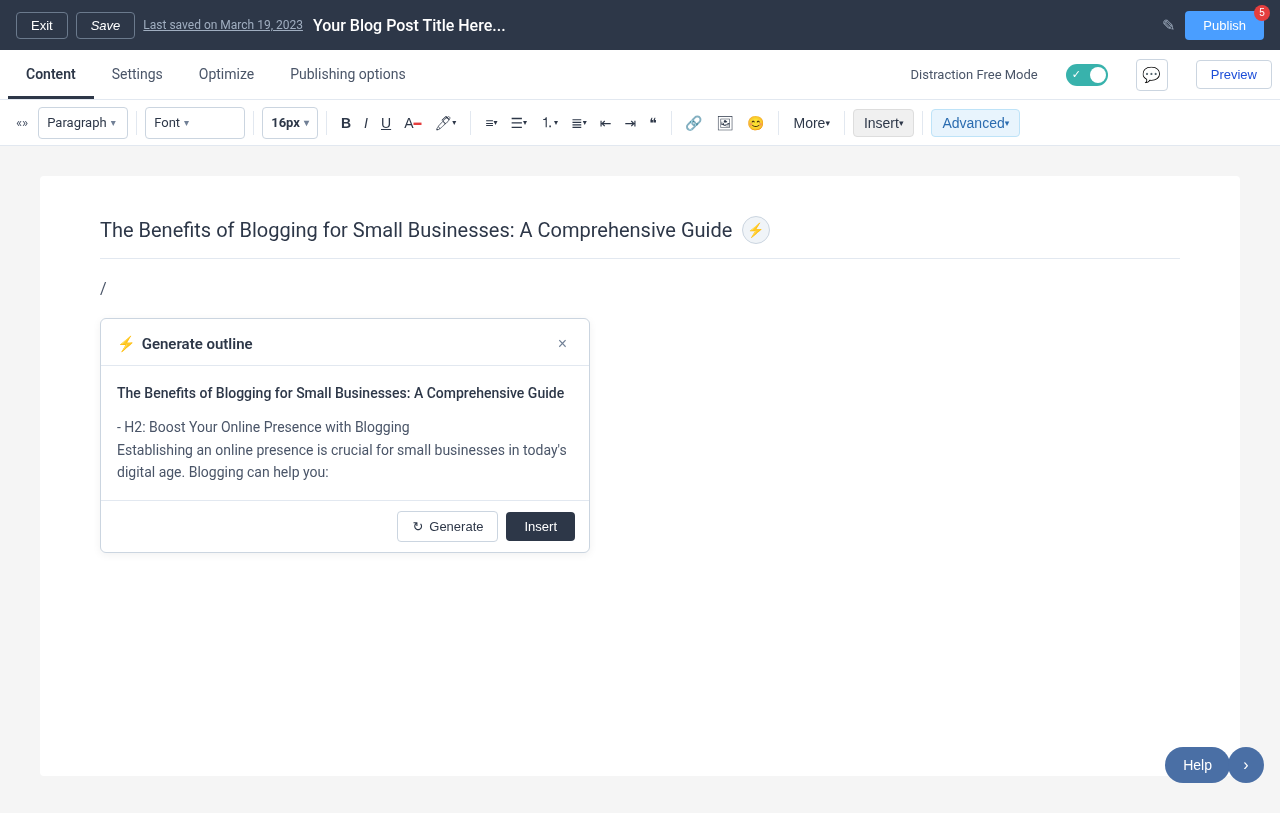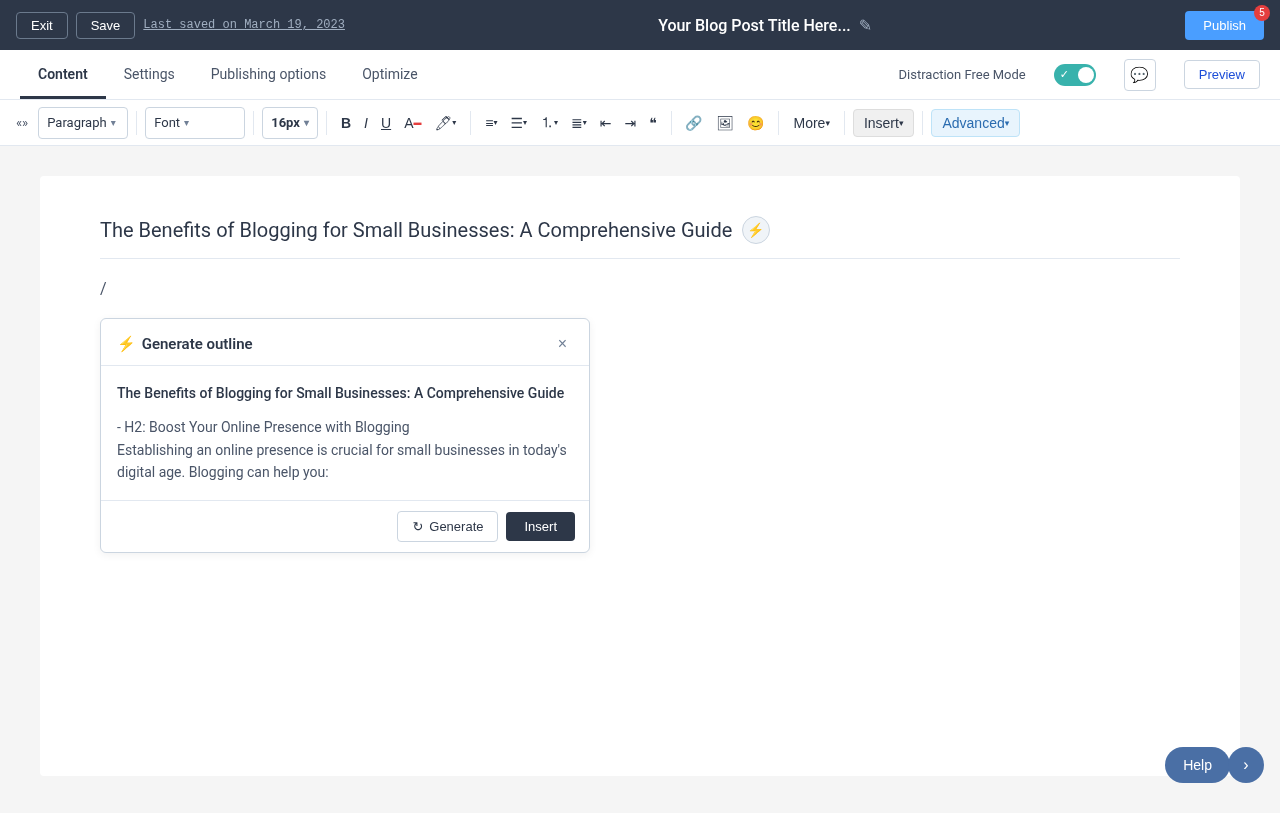--- a/index.html
+++ b/index.html
@@ -25,33 +25,33 @@
       font-size: 13px;
     }
     .btn-save {
       background: transparent;
       border: 1px solid #6b7a8d;
       color: #fff;
       padding: 5px 14px;
       border-radius: 4px;
       cursor: pointer;
       font-size: 13px;
+      font-style: italic;
     }
     .last-saved {
       color: #a0aec0;
       font-size: 12px;
       text-decoration: underline;
       cursor: pointer;
-      font-family: Liberation Mono, monospace;
     }
     .top-bar-center {
       flex: 1;
       display: flex;
       align-items: center;
-      justify-content: center;
+      justify-content: space-between;
       gap: 8px;
     }
     .blog-title {
       color: #fff;
       font-size: 16px;
       font-weight: 500;
     }
     .edit-icon {
       color: #a0aec0;
       cursor: pointer;
@@ -87,21 +87,21 @@
       align-items: center;
       justify-content: center;
     }
 
     
     .nav-tabs {
       background: #fff;
       border-bottom: 1px solid #e2e8f0;
       display: flex;
       align-items: center;
-      padding: 0 20px;
+      padding: 0 8px;
       height: 50px;
     }
     .nav-tab {
       padding: 14px 18px;
       font-size: 14px;
       color: #4a5568;
       cursor: pointer;
       border-bottom: 3px solid transparent;
       margin-bottom: -1px;
     }
@@ -391,22 +391,22 @@
     <button class="btn-publish">
       <span>Publish</span>
       <span class="notif-badge">5</span>
     </button>
   </div>
 </div>
 
 <div class="nav-tabs">
   <div class="nav-tab active">Content</div>
   <div class="nav-tab">Settings</div>
+  <div class="nav-tab">Optimize</div>
   <div class="nav-tab">Publishing options</div>
-  <div class="nav-tab">Optimize</div>
   <div class="nav-tab-right">
     <span class="distraction-label">Distraction Free Mode</span>
     <div class="toggle-switch">
       <span class="toggle-check">✓</span>
       <div class="toggle-knob"></div>
     </div>
     <div class="chat-icon-btn">
       <span>💬</span>
     </div>
     <button class="btn-preview">Preview</button>

